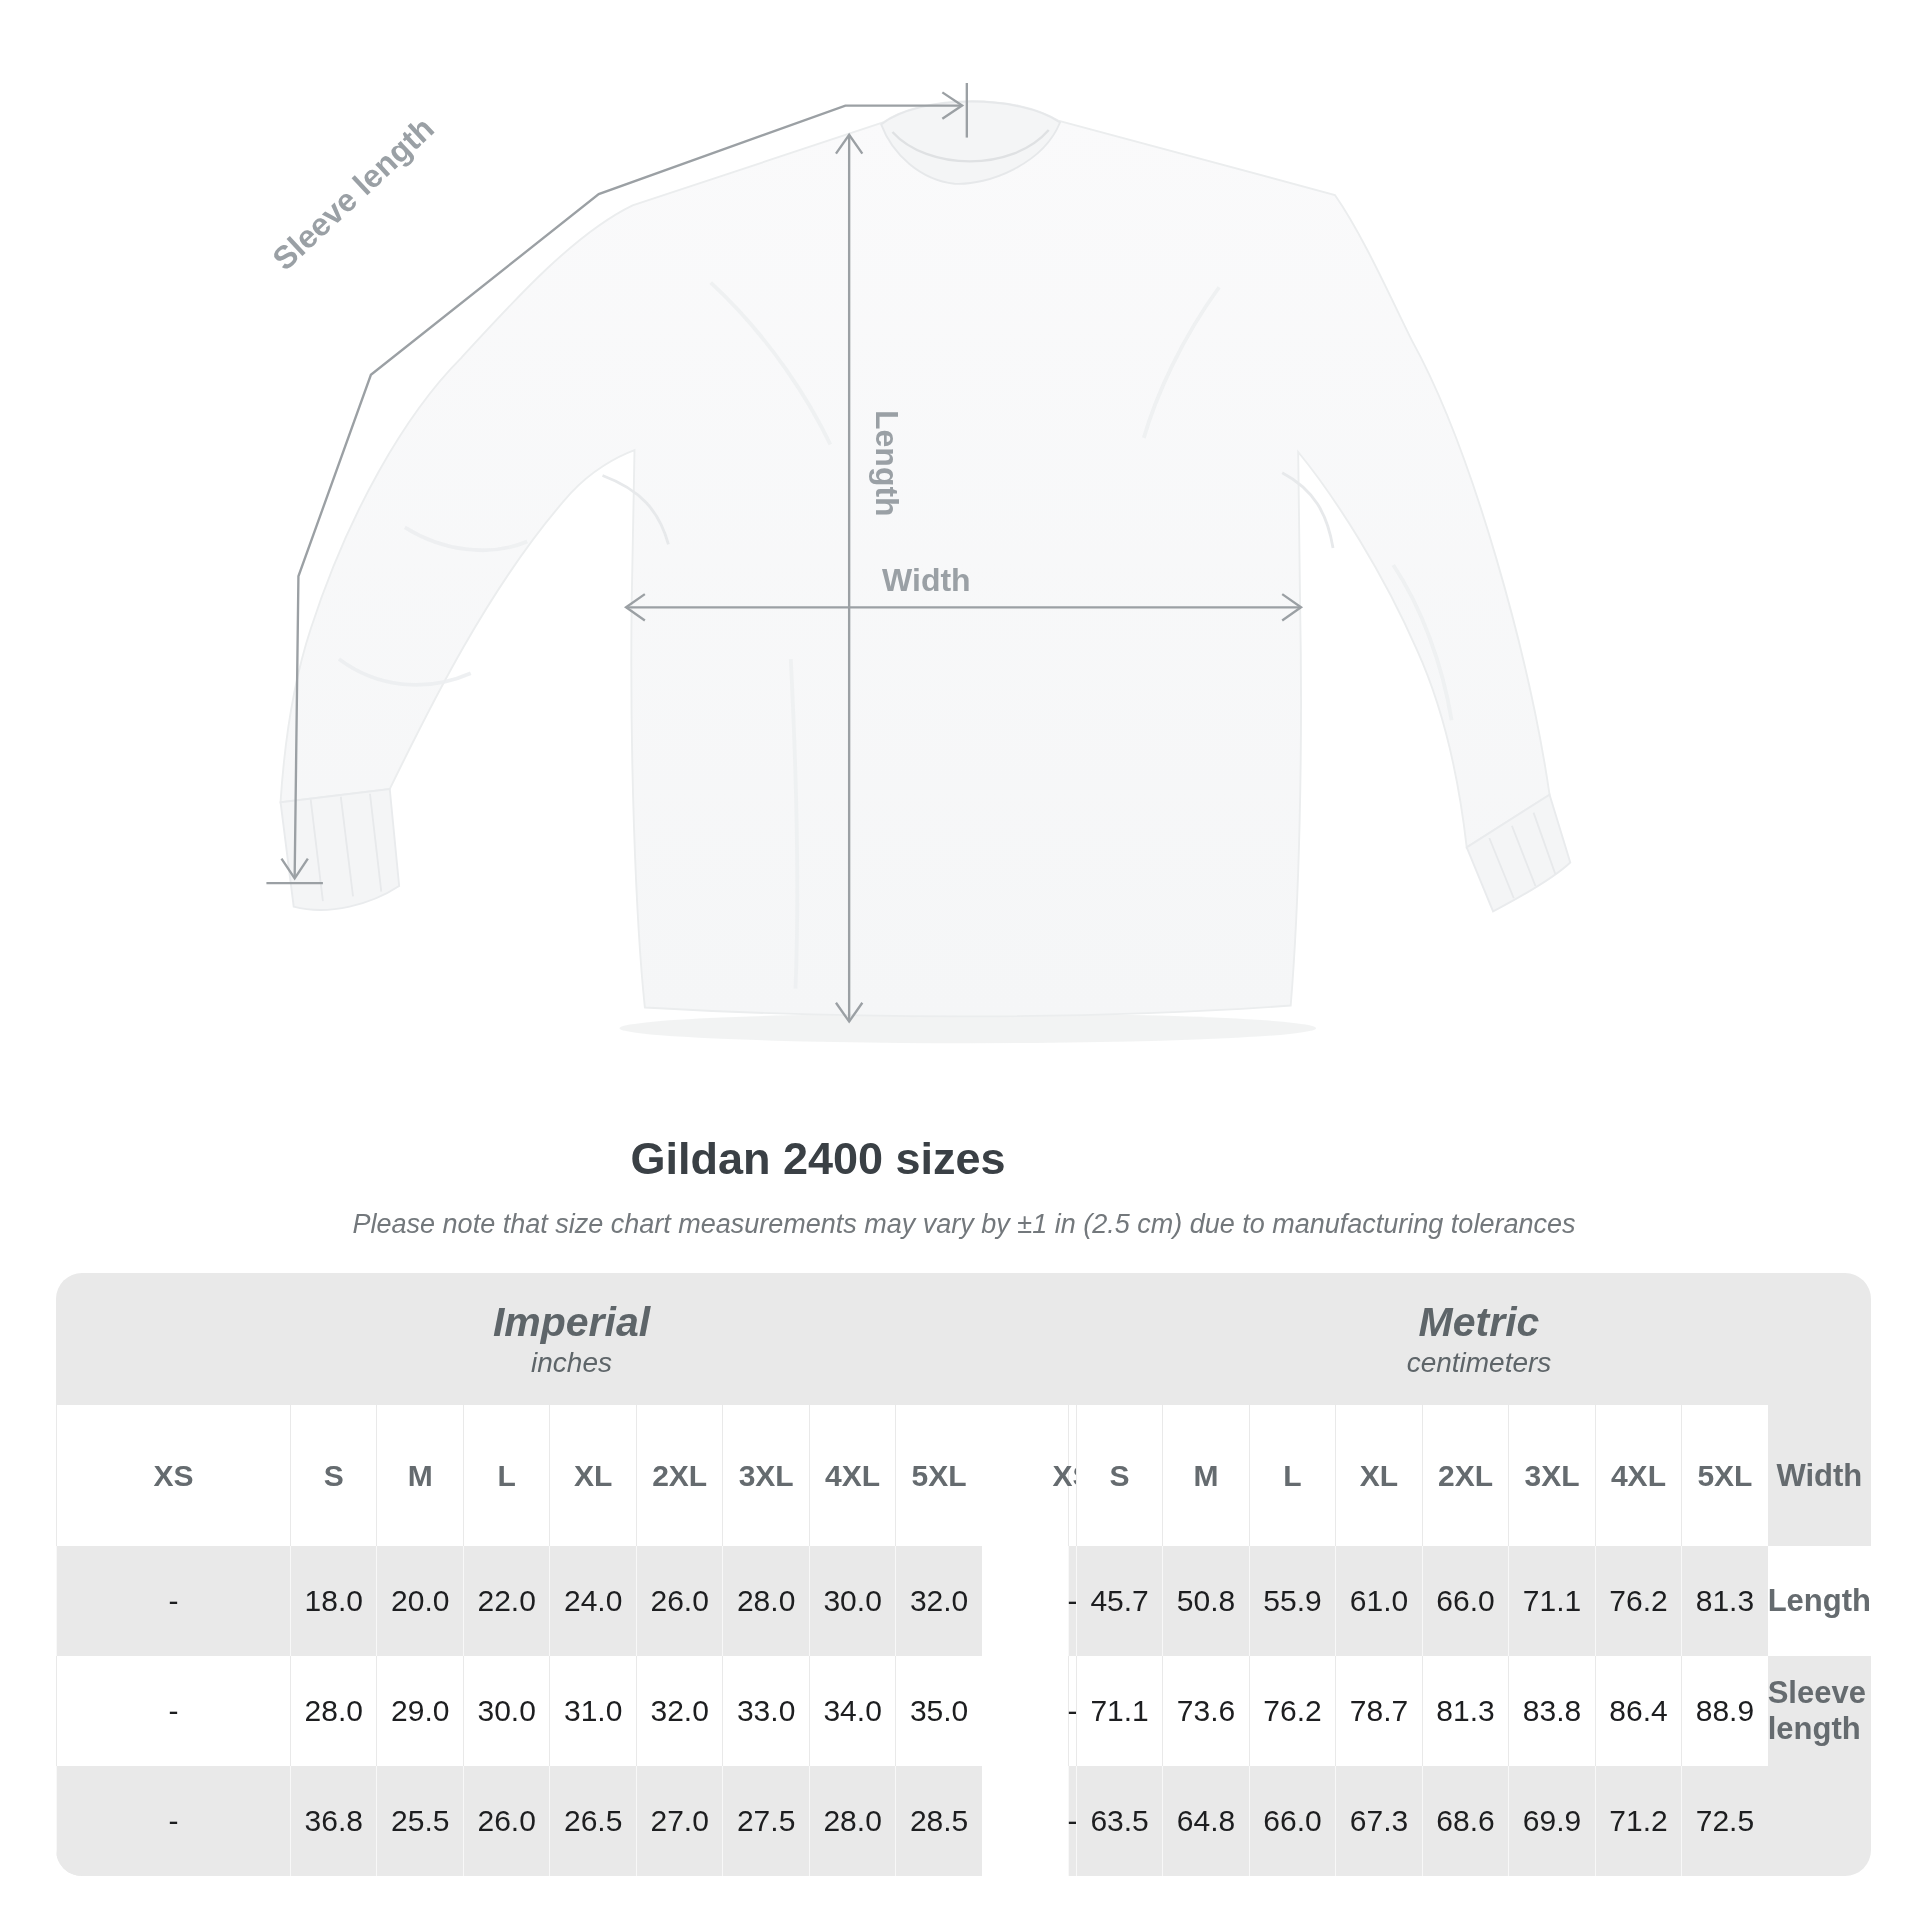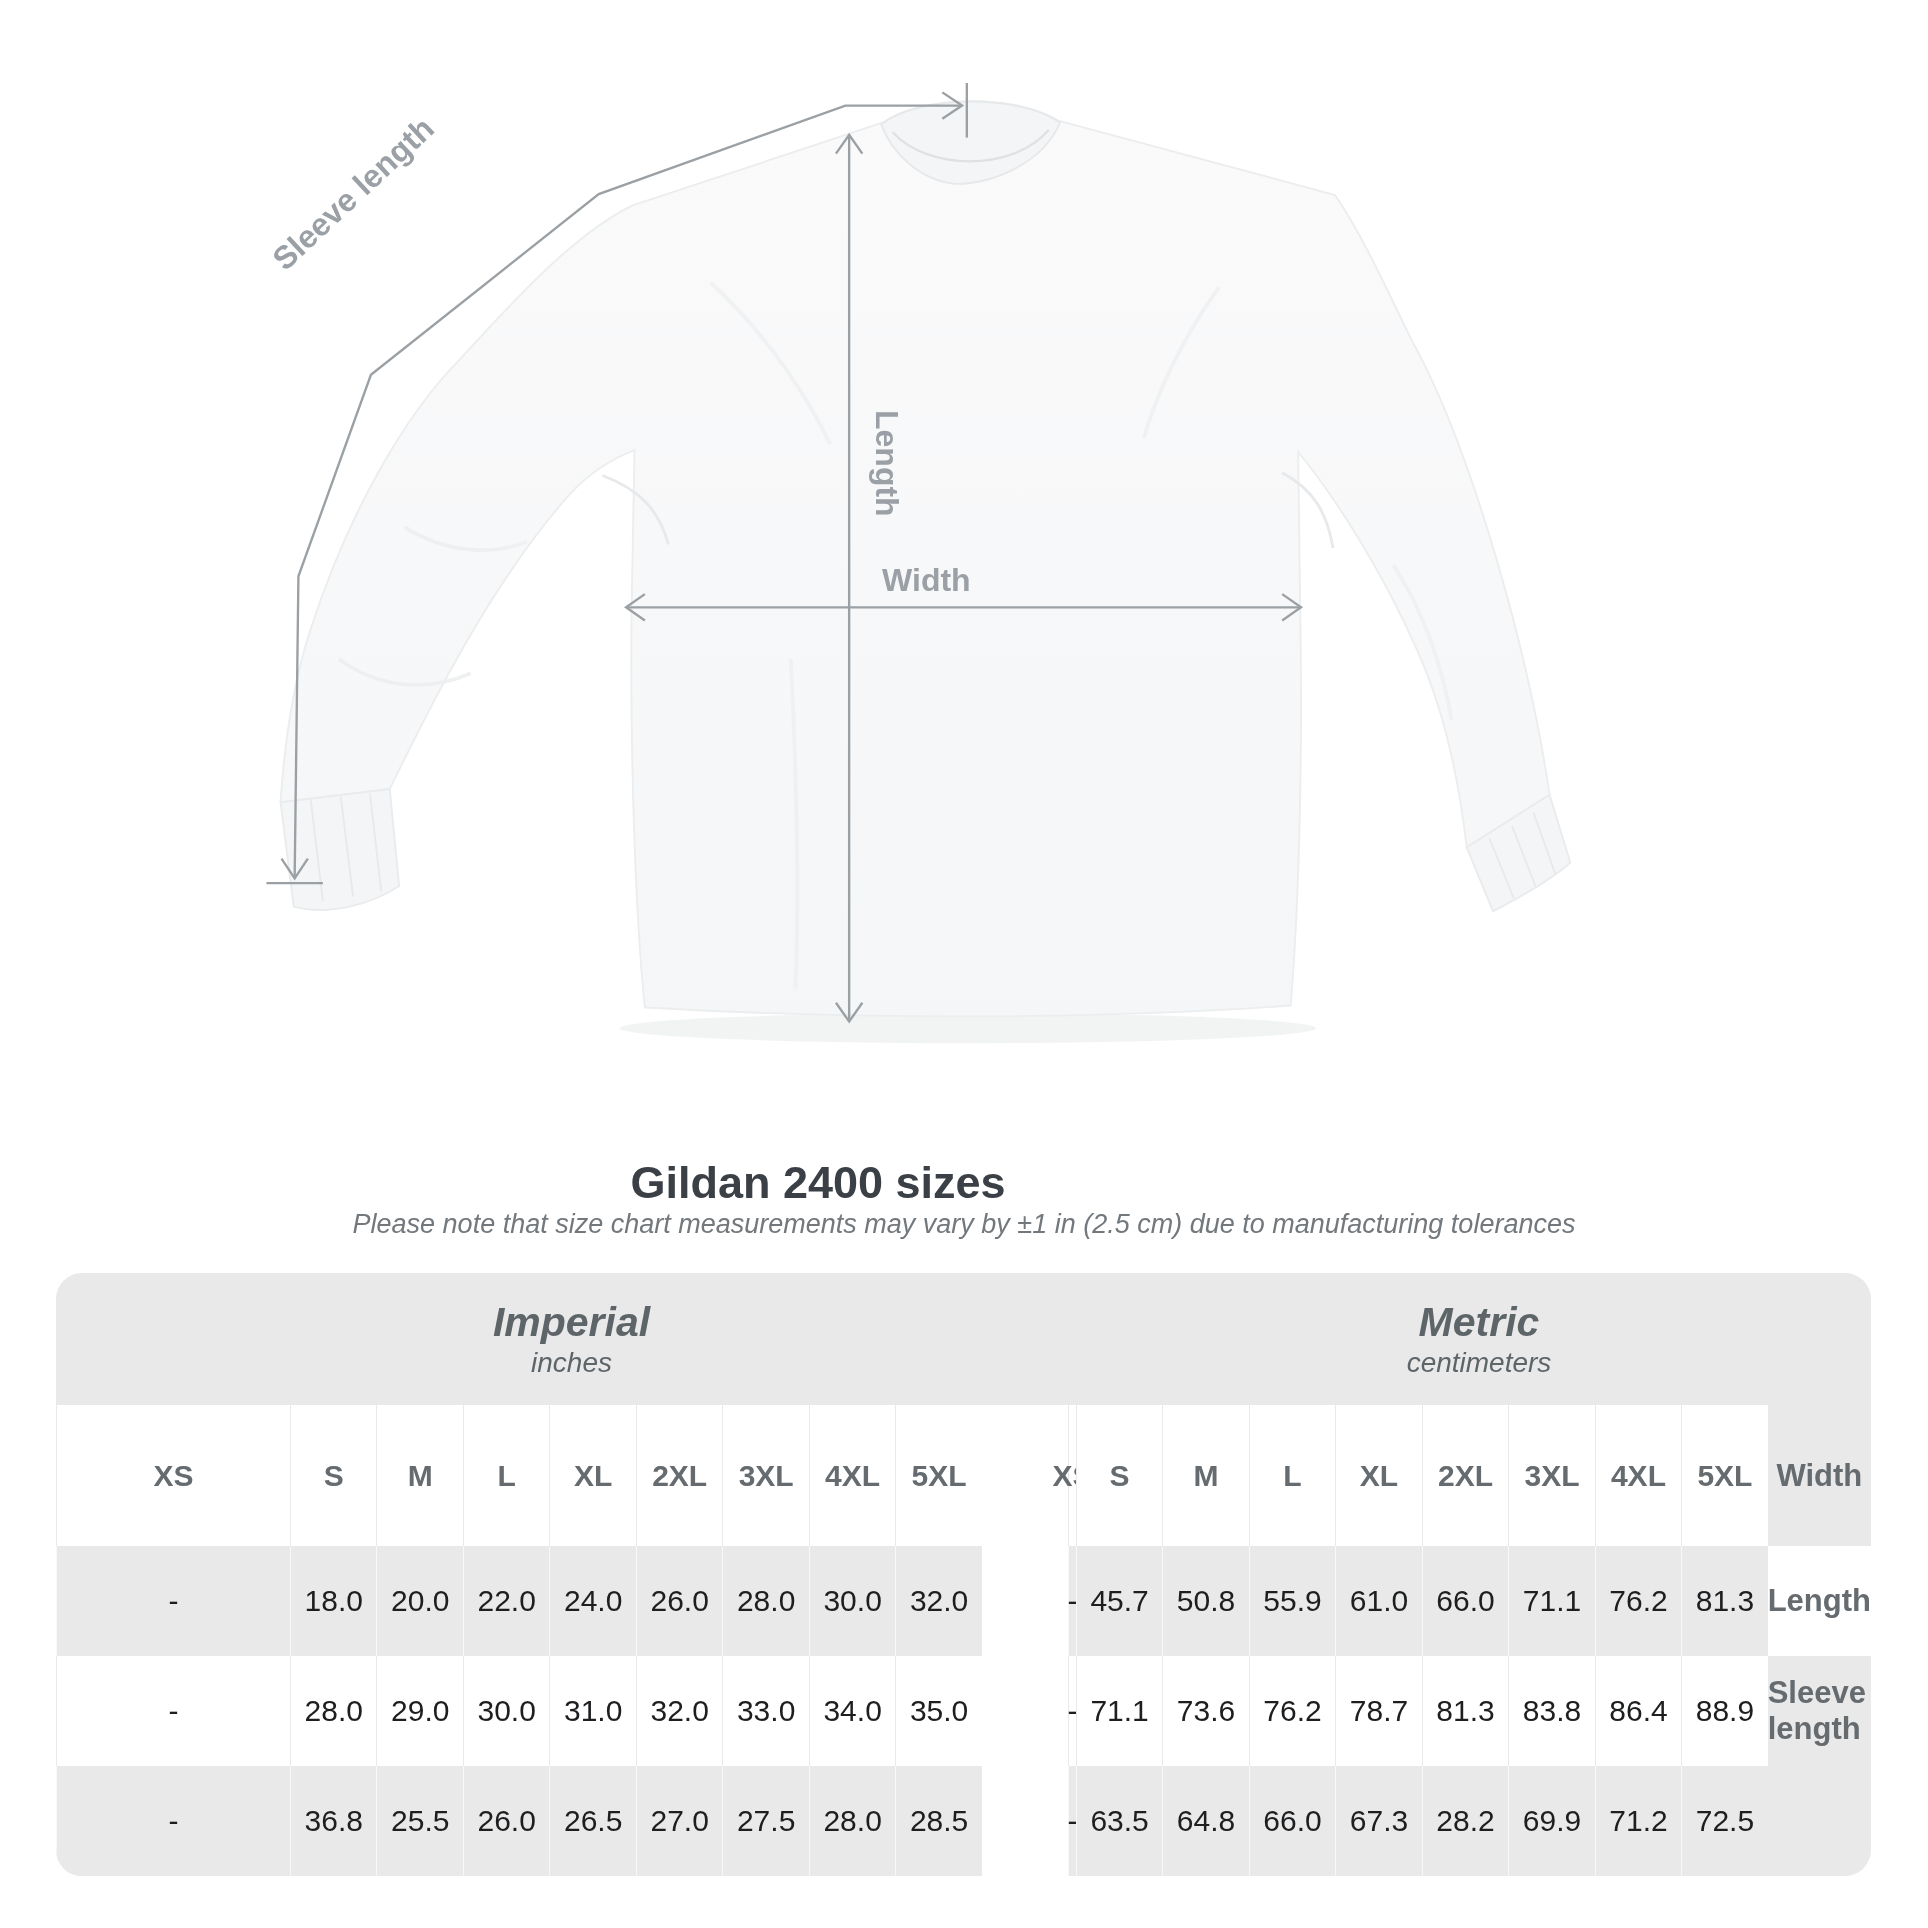--- a/index.html
+++ b/index.html
@@ -1,20 +1,20 @@
 <!DOCTYPE html>
 <html style="font-size:15px"><head>
 <meta charset="utf-8">
 <style>
   html,body{margin:0;padding:0;background:#fff;}
   .canvas{position:relative;width:1928px;height:1928px;background:#ffffff;overflow:hidden;
           font-family:"Liberation Sans",sans-serif;}
   .shirt-svg{position:absolute;left:0;top:0;}
   .page-title{position:absolute;left:0;top:1133px;width:1636px;text-align:center;
-              font-size:45px;font-weight:700;color:#3a4045;margin-top:24px;}
+              font-size:45px;font-weight:700;color:#3a4045;}
   .page-subtitle{position:absolute;left:0;top:1209px;width:1928px;text-align:center;
                  font-size:27px;font-style:italic;color:#73787c;}
   .size-table{position:absolute;left:56px;top:1273px;width:1815px;background:#e9e9e9;
               border-radius:26px;overflow:hidden;}
   .units{height:132px;display:flex;align-items:stretch;}
   .ug{display:flex;flex-direction:column;align-items:center;justify-content:center;gap:1px;}
   .ug-imperial{width:1031px;}
   .ug-metric{flex:1;}
   .un{font-size:41px;font-weight:700;font-style:italic;color:#5e6569;}
   .us{font-size:28px;font-style:italic;color:#5e6569;}
@@ -202,21 +202,21 @@
         <div class="c grow">27.0</div>
         <div class="c grow">27.5</div>
         <div class="c grow">28.0</div>
         <div class="c grow">28.5</div>
         <div class="c gap"></div>
         <div class="c grow">-</div>
         <div class="c grow">63.5</div>
         <div class="c grow">64.8</div>
         <div class="c grow">66.0</div>
         <div class="c grow">67.3</div>
-        <div class="c grow">28.2</div>
+        <div class="c grow">68.6</div>
         <div class="c grow">69.9</div>
         <div class="c grow">71.2</div>
         <div class="c grow">72.5</div>
       </div>
   </div>
 
 </div>
 
 
 </body></html>

